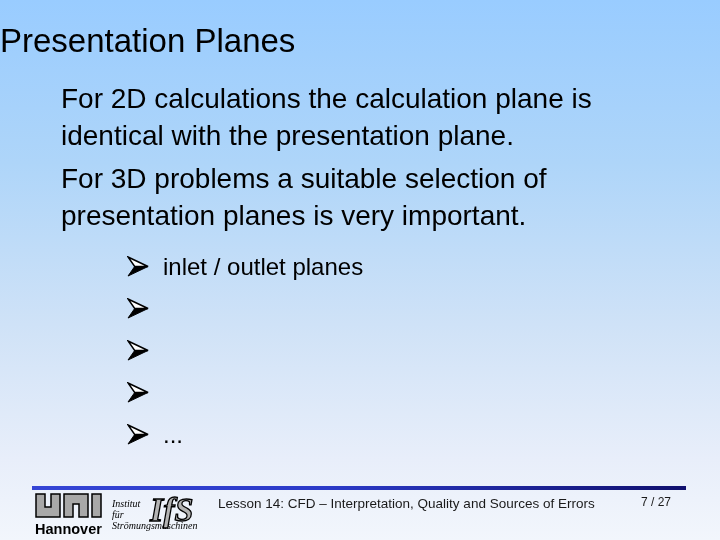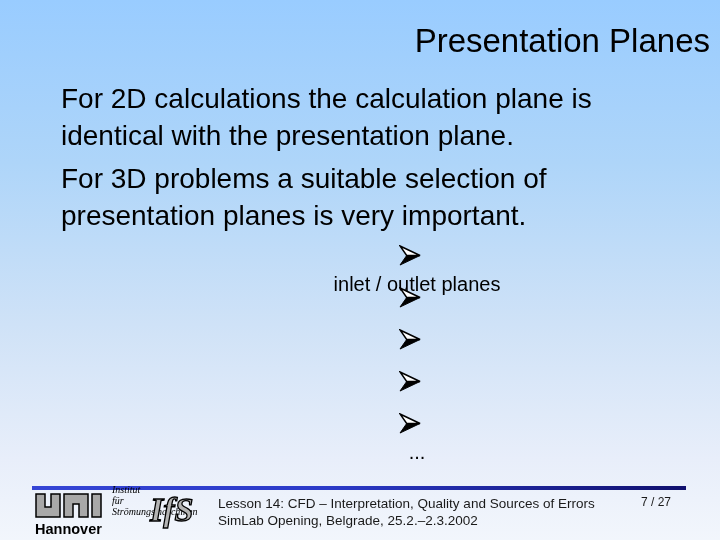--- a/index.html
+++ b/index.html
@@ -3,41 +3,41 @@
 <meta charset="utf-8">
 <style>
   html,body{margin:0;padding:0;}
   body{width:720px;height:540px;overflow:hidden;font-family:"Liberation Sans",sans-serif;}
   .slide{
     position:relative;width:720px;height:540px;
     background:linear-gradient(to bottom,#99ccff 0%,#aed5f9 30%,#cfe2f7 60%,#e8eefa 85%,#f2f6fc 100%);
   }
   .title{
     position:absolute;top:22px;left:0;width:710px;
-    text-align:right;font-size:33px;color:#000;letter-spacing:0;
+    text-align:left;font-size:33px;color:#000;letter-spacing:0;
   }
   .body-text{
     position:absolute;top:74px;left:55px;width:652px;
     font-size:28px;line-height:37px;color:#000;
   }
   .body-text p{margin:6px;}
   ul.bullets{
     list-style:none;margin:11px 0 0 0;padding:0 0 0 72px;
   }
   ul.bullets li{
-    display:flex;align-items:center;height:42px;font-size:20px;color:#000;flex-direction:column;
+    display:flex;align-items:center;height:42px;font-size:24px;color:#000;
   }
   .arrow-icon{margin-right:13px;flex:0 0 auto;display:block;}
   .footer-rule{
     position:absolute;left:32px;top:486px;width:654px;height:4px;
     background:linear-gradient(to right,#3545d5 0%,#2b3ac8 45%,#10106e 100%);
   }
   .uni-logo{position:absolute;left:34px;top:492px;}
   .institute{
-    position:absolute;left:112px;top:484px;
+    position:absolute;left:112px;top:498px;
     font-family:"Liberation Serif",serif;font-style:italic;
     font-size:10px;line-height:11px;color:#000;white-space:nowrap;
   }
   .ifs-logo{position:absolute;left:148px;top:490px;}
   .footer-caption{
     position:absolute;left:218px;top:495px;width:415px;
     text-align:left;font-size:13.5px;line-height:17px;color:#1a1a1a;
   }
   .page-number{
     position:absolute;left:641px;top:495px;font-size:12px;color:#1a1a1a;
@@ -106,18 +106,17 @@
     <div>für</div>
     <div>Strömungsmaschinen</div>
   </div>
 
   <svg class="ifs-logo" width="72" height="40" viewBox="0 0 72 40">
     <text x="2" y="31" font-family="Liberation Serif, serif" font-style="italic" font-weight="bold" font-size="34" fill="#b4b4b4" stroke="#000000" stroke-width="1.3">IfS</text>
   </svg>
 
   <div class="footer-caption">
     <div>Lesson 14: CFD – Interpretation, Quality and Sources of Errors</div>
-    <div>SimLab Opening, Belgrade, 25.2.–2.3.2002</div>
   </div>
 
   <div class="page-number">7 / 27</div>
 
 </div>
 
 </body></html>

